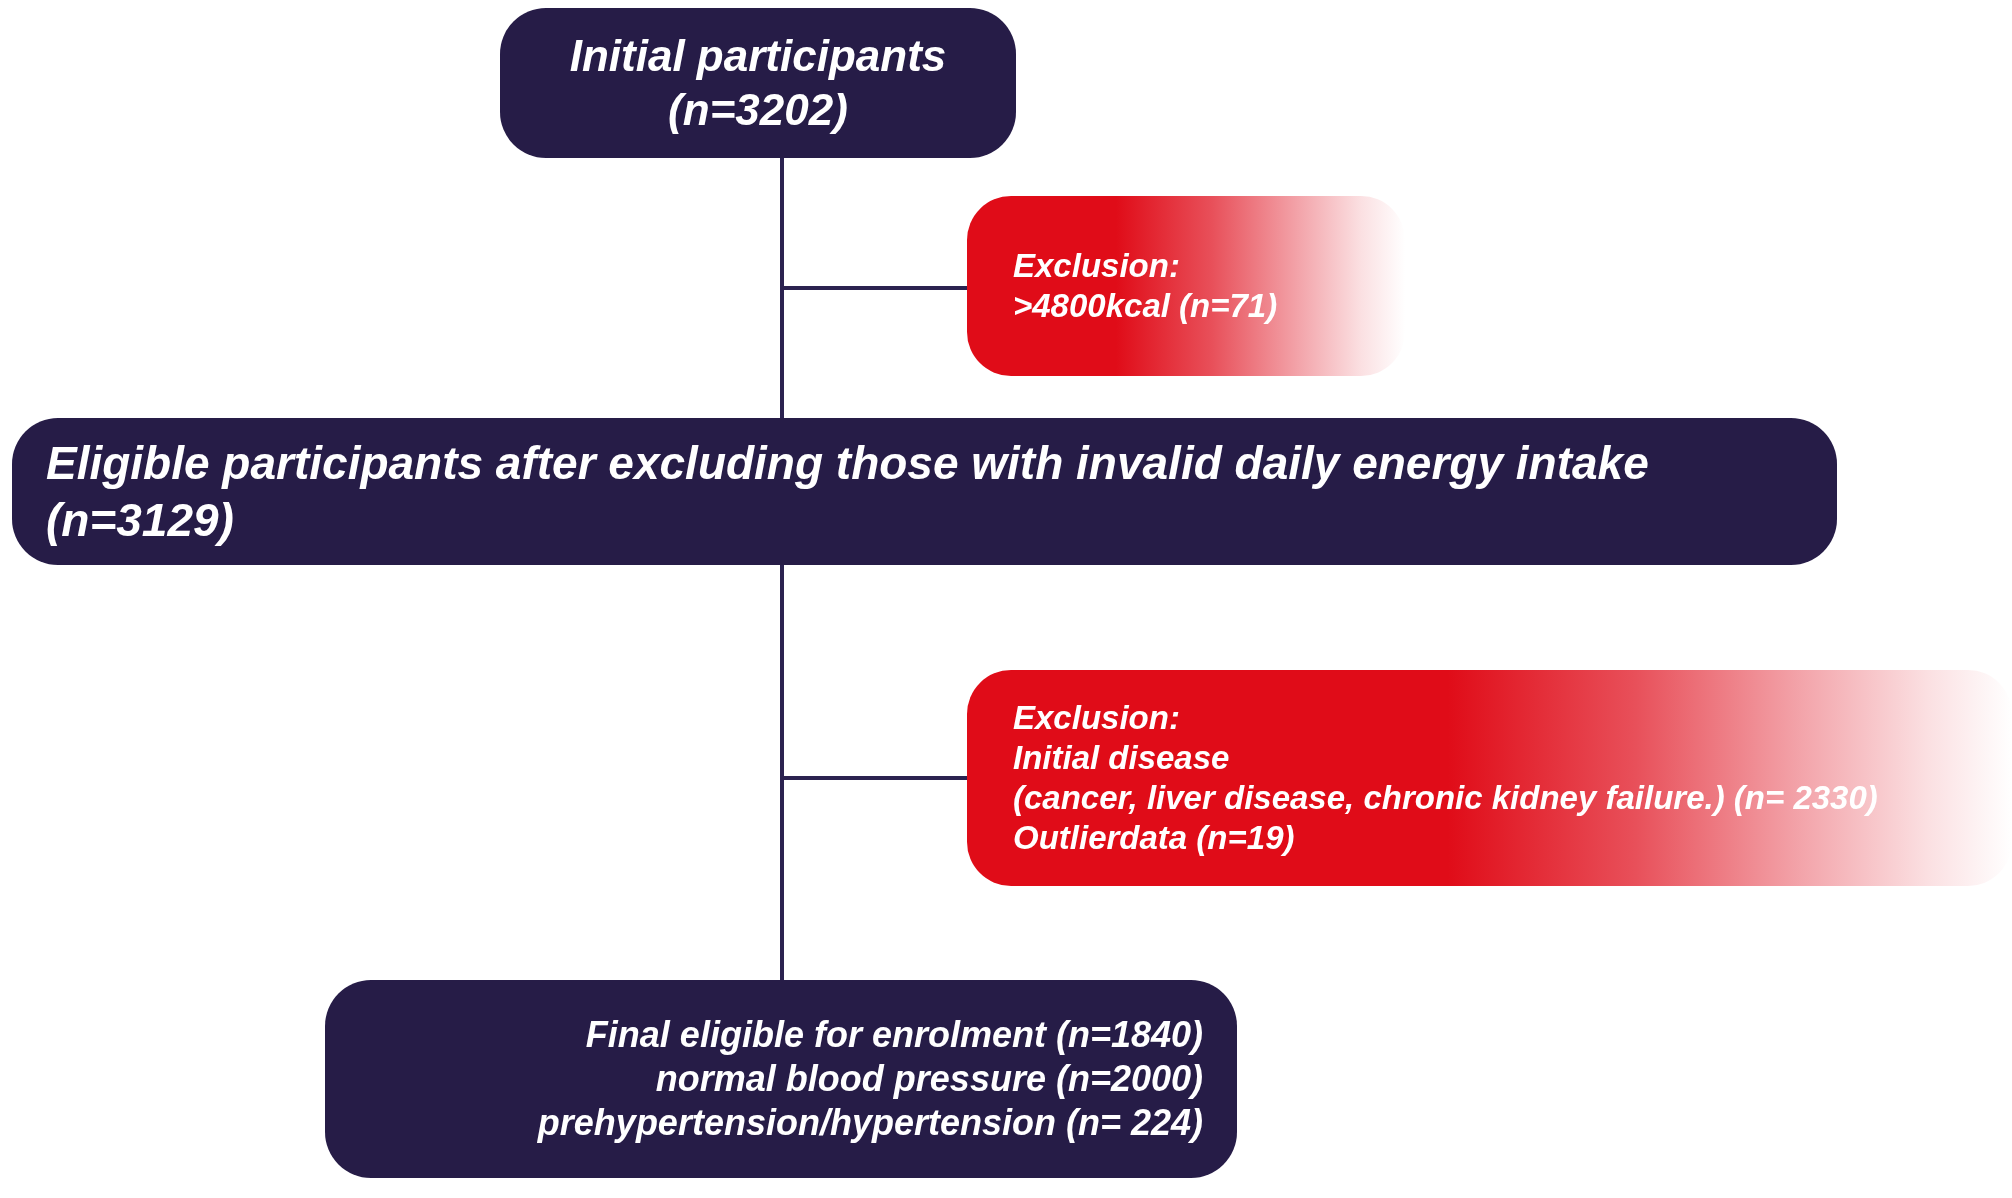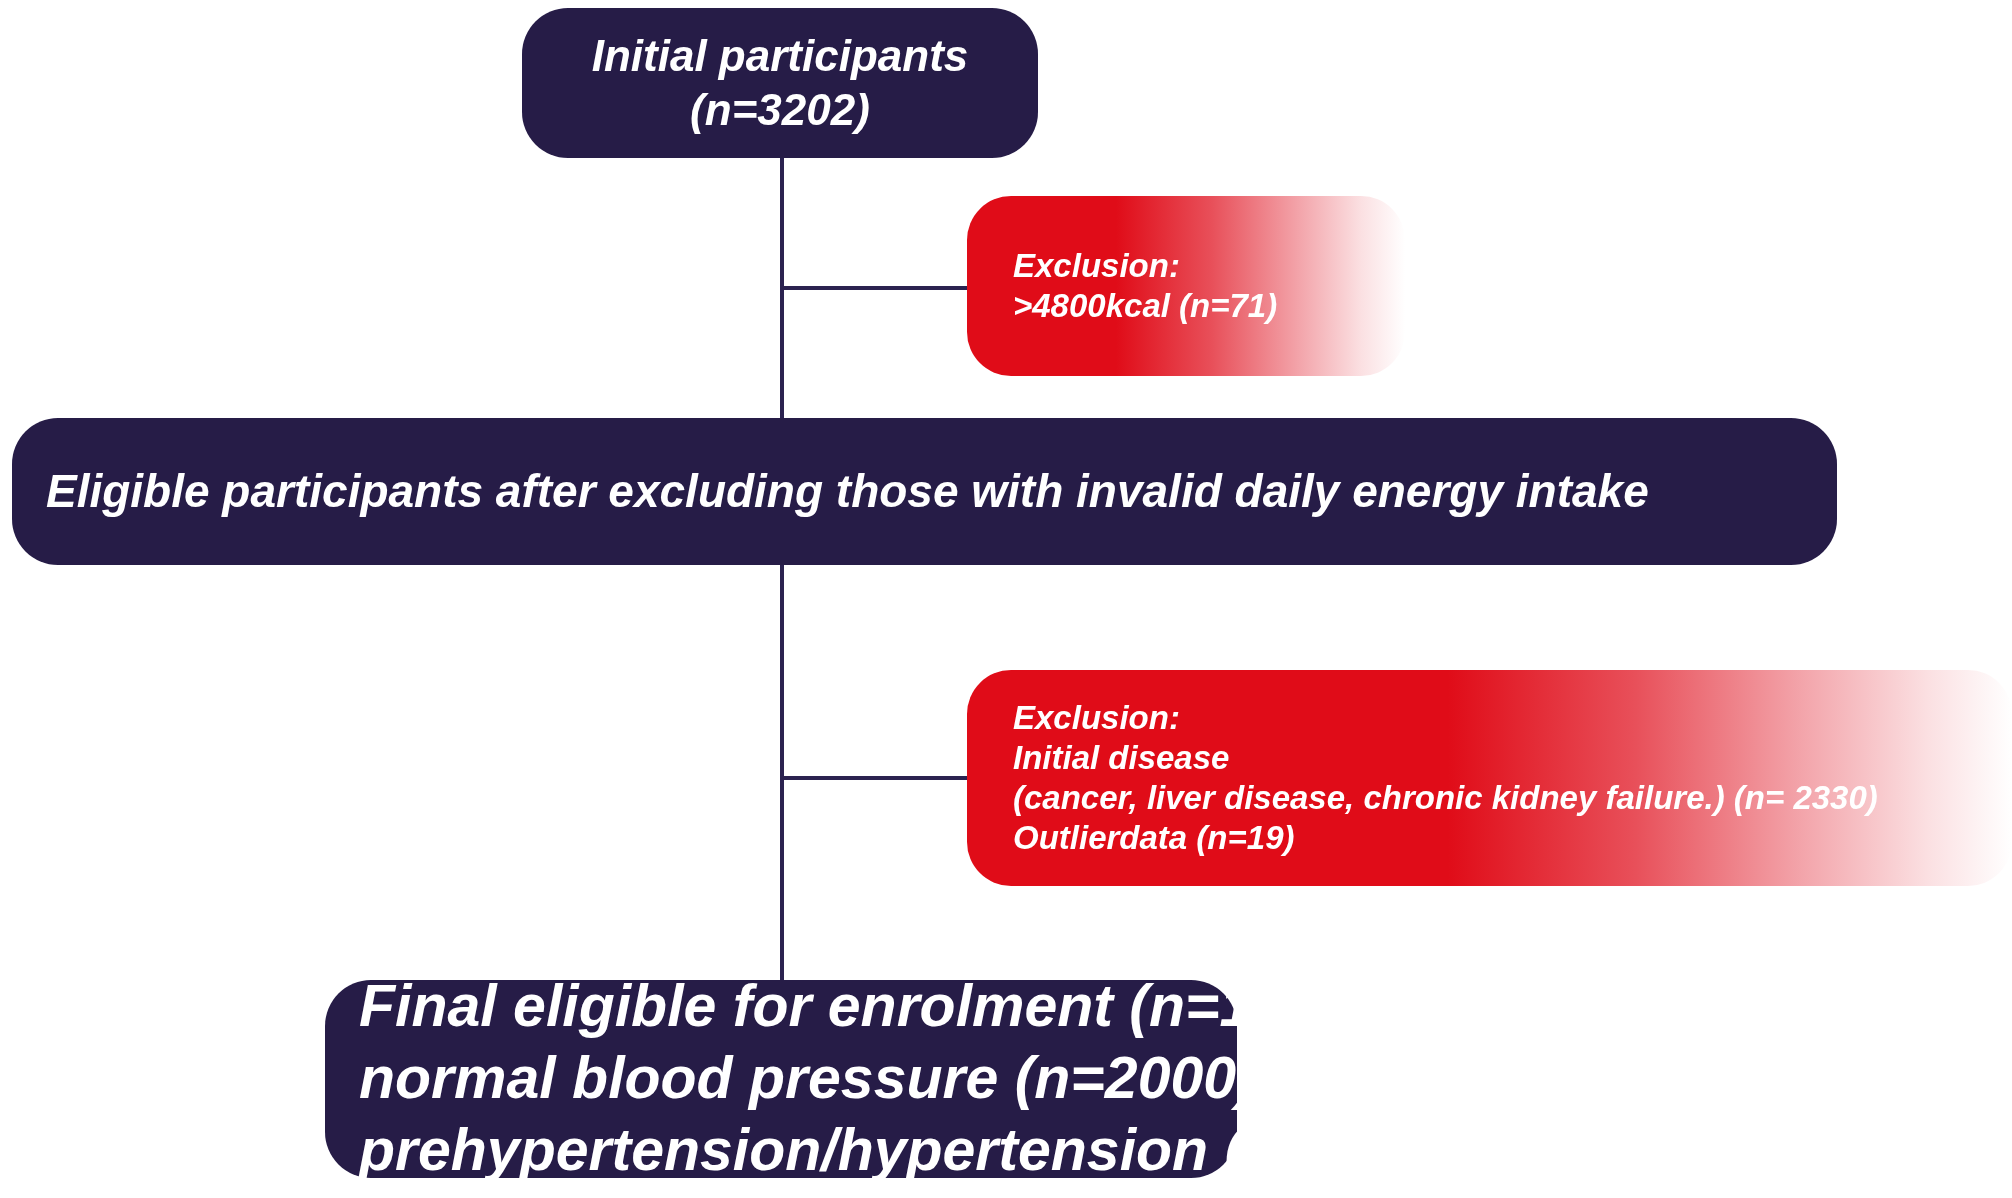--- a/index.html
+++ b/index.html
@@ -61,49 +61,50 @@
   .line {
     font-style: italic;
     font-weight: 700;
     white-space: pre;
     line-height: 1.22;
   }
 
   
   #node-initial .line        { font-size: 44px; text-align: center; }
   #node-eligible .line       { font-size: 46px; text-align: left; }
-  #node-final .line          { font-size: 59px; text-align: center; }
+  #node-final .line          { font-size: 36px; text-align: right; }
   .node-excl .line           { font-size: 33px; text-align: left; }
 
   .node-pad-dark  { padding: 0 34px; }
   .node-pad-excl  { padding: 0 0 0 46px; }
 </style>
 </head>
 <body>
 
 <div id="flow-root">
 
   <div class="conn-v" style="left:780px; top:157px; height:264px;"></div>
   <div class="conn-h" style="left:780px; top:286px; width:210px;"></div>
 
   <div class="conn-v" style="left:780px; top:562px; height:422px;"></div>
   <div class="conn-h" style="left:780px; top:776px; width:212px;"></div>
 
-  <div id="node-initial" class="node node-dark node-pad-dark" style="left:522px; top:8px; width:516px; height:150px;">
+  <div id="node-initial" class="node node-dark node-pad-dark" style="left:500px; top:8px; width:516px; height:150px;">
     <div class="line">Initial participants</div>
     <div class="line">(n=3202)</div>
   </div>
 
   <div class="node node-excl excl-1 node-pad-excl" style="left:967px; top:196px; width:438px; height:180px;">
     <div class="line">Exclusion:</div>
     <div class="line">&gt;4800kcal (n=71)</div>
   </div>
 
   <div id="node-eligible" class="node node-dark node-pad-dark" style="left:12px; top:418px; width:1825px; height:147px;">
     <div class="line">Eligible participants after excluding those with invalid daily energy intake</div>
+    <div class="line">(n=3129)</div>
   </div>
 
   <div class="node node-excl excl-2 node-pad-excl" style="left:967px; top:670px; width:1045px; height:216px;">
     <div class="line">Exclusion:</div>
     <div class="line">Initial disease</div>
     <div class="line">(cancer, liver disease, chronic kidney failure.) (n= 2330)</div>
     <div class="line">Outlierdata (n=19)</div>
   </div>
 
   <div id="node-final" class="node node-dark node-pad-dark" style="left:325px; top:980px; width:912px; height:198px;">

